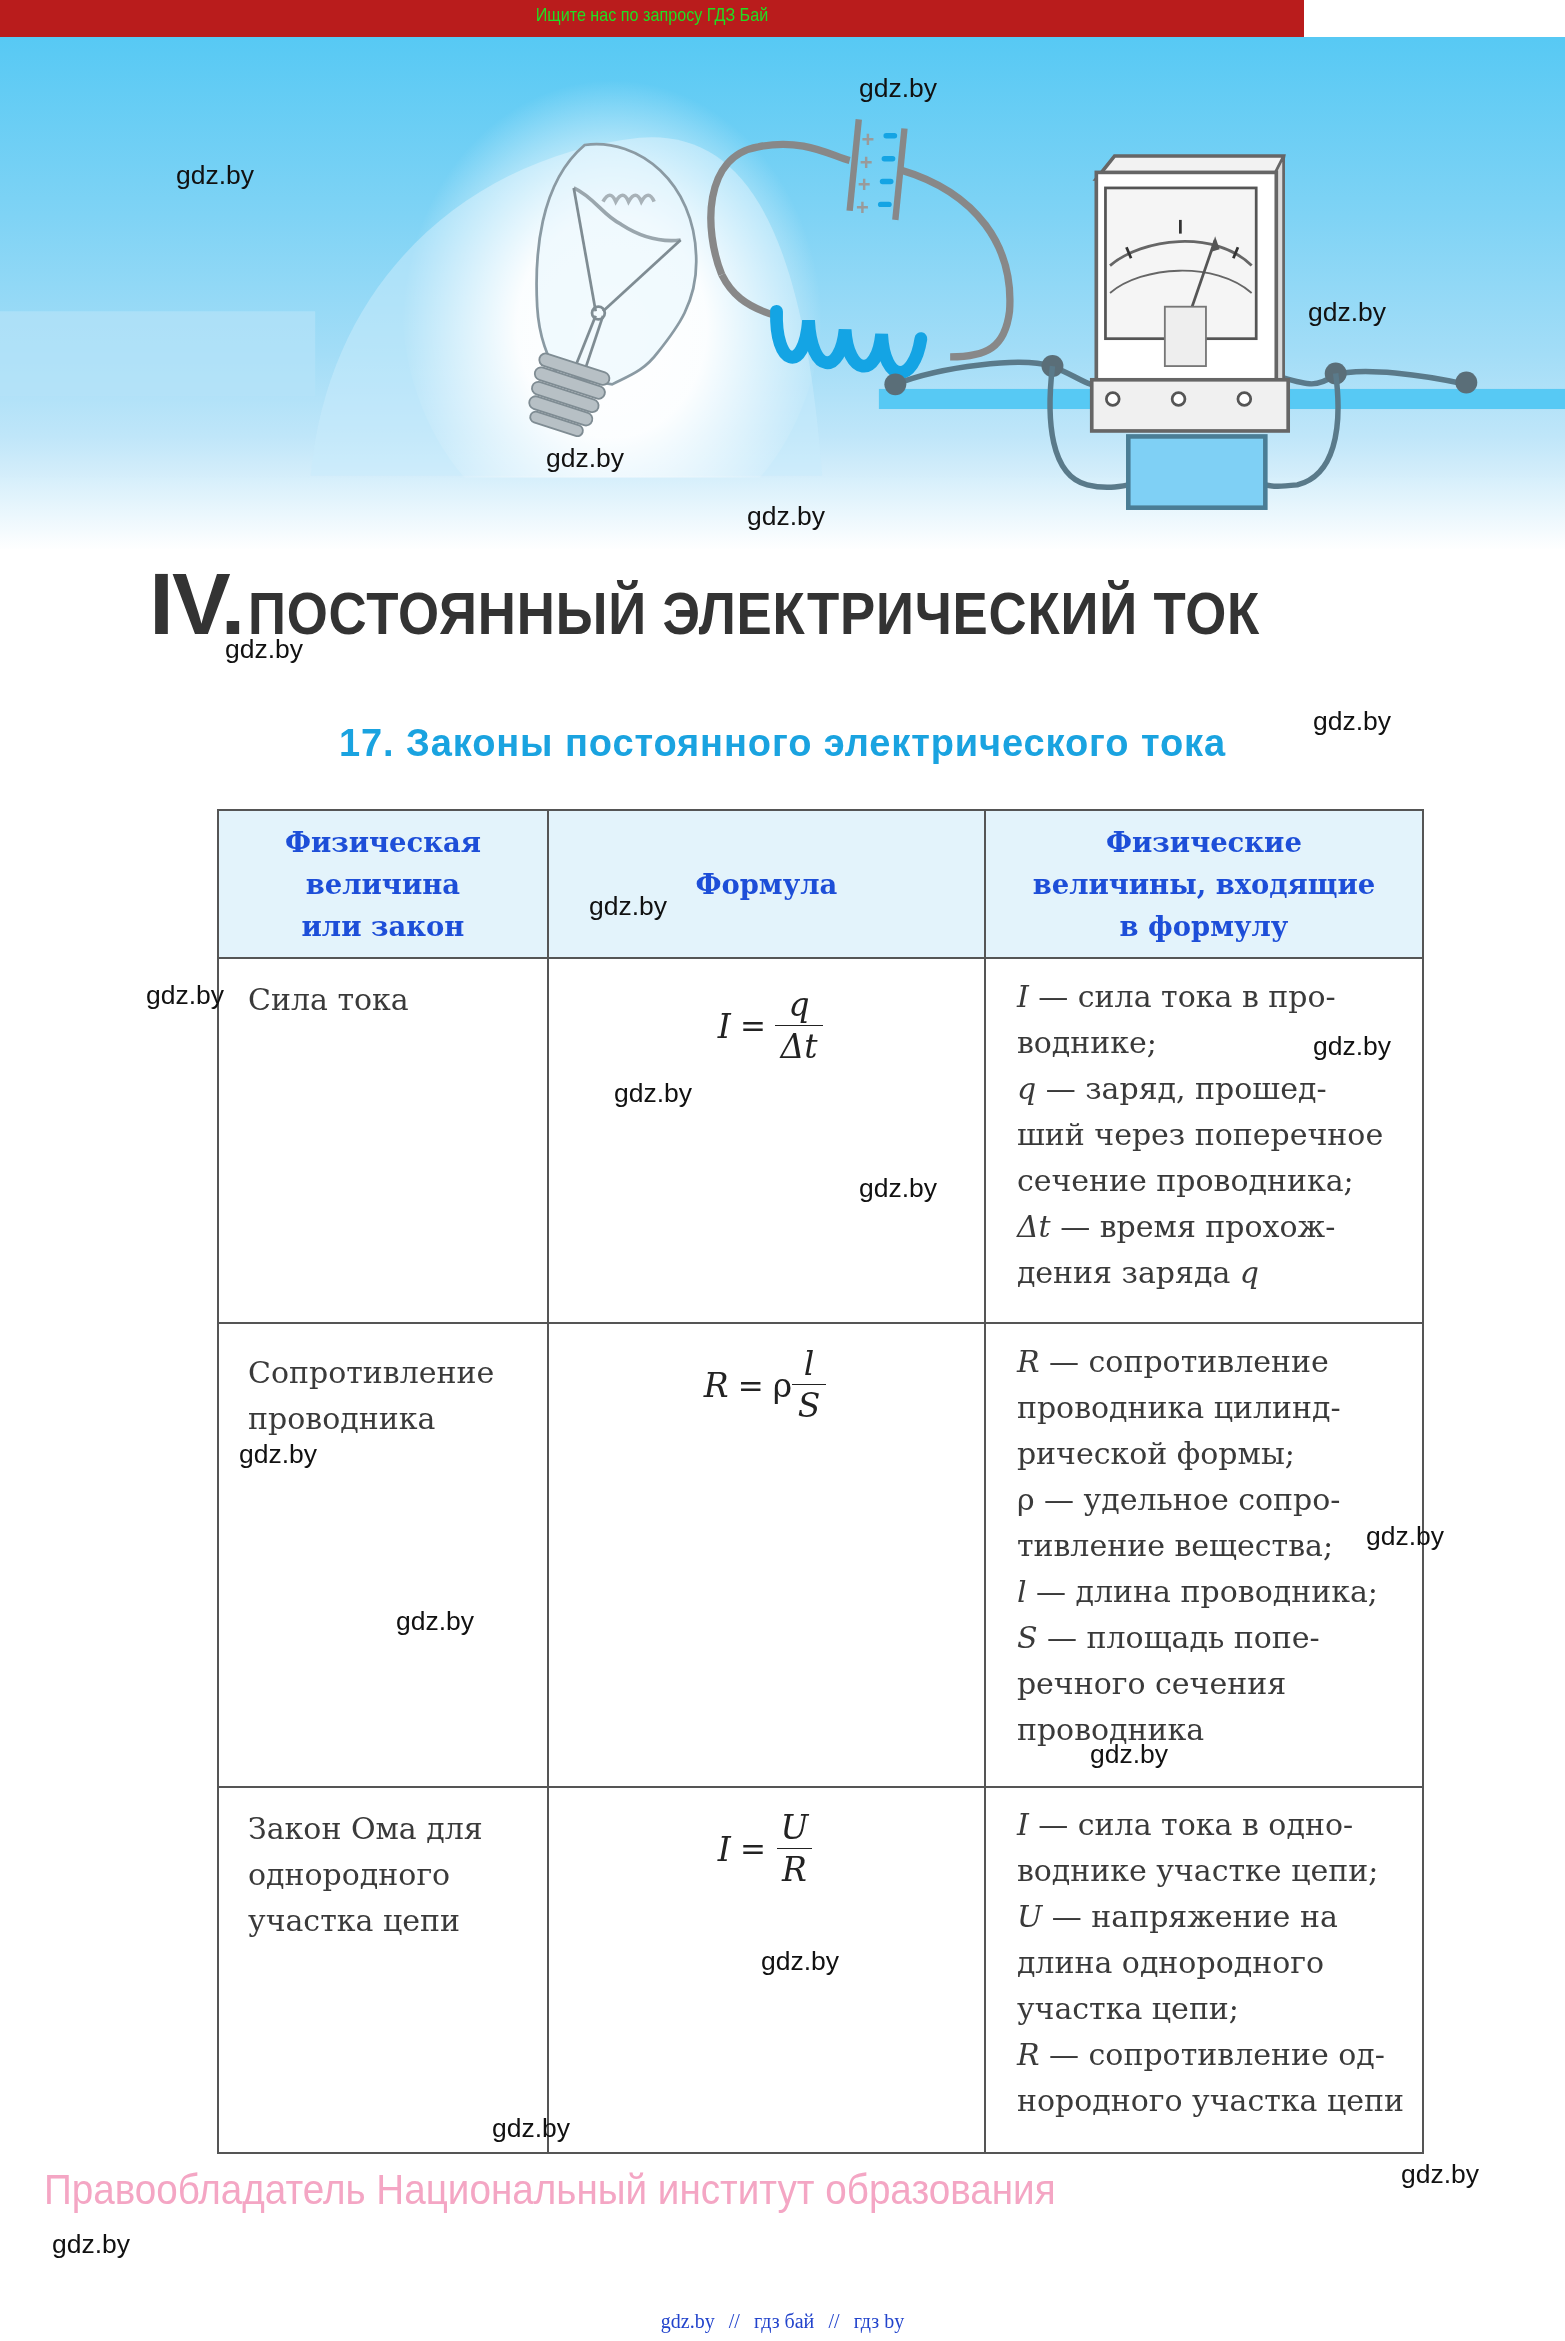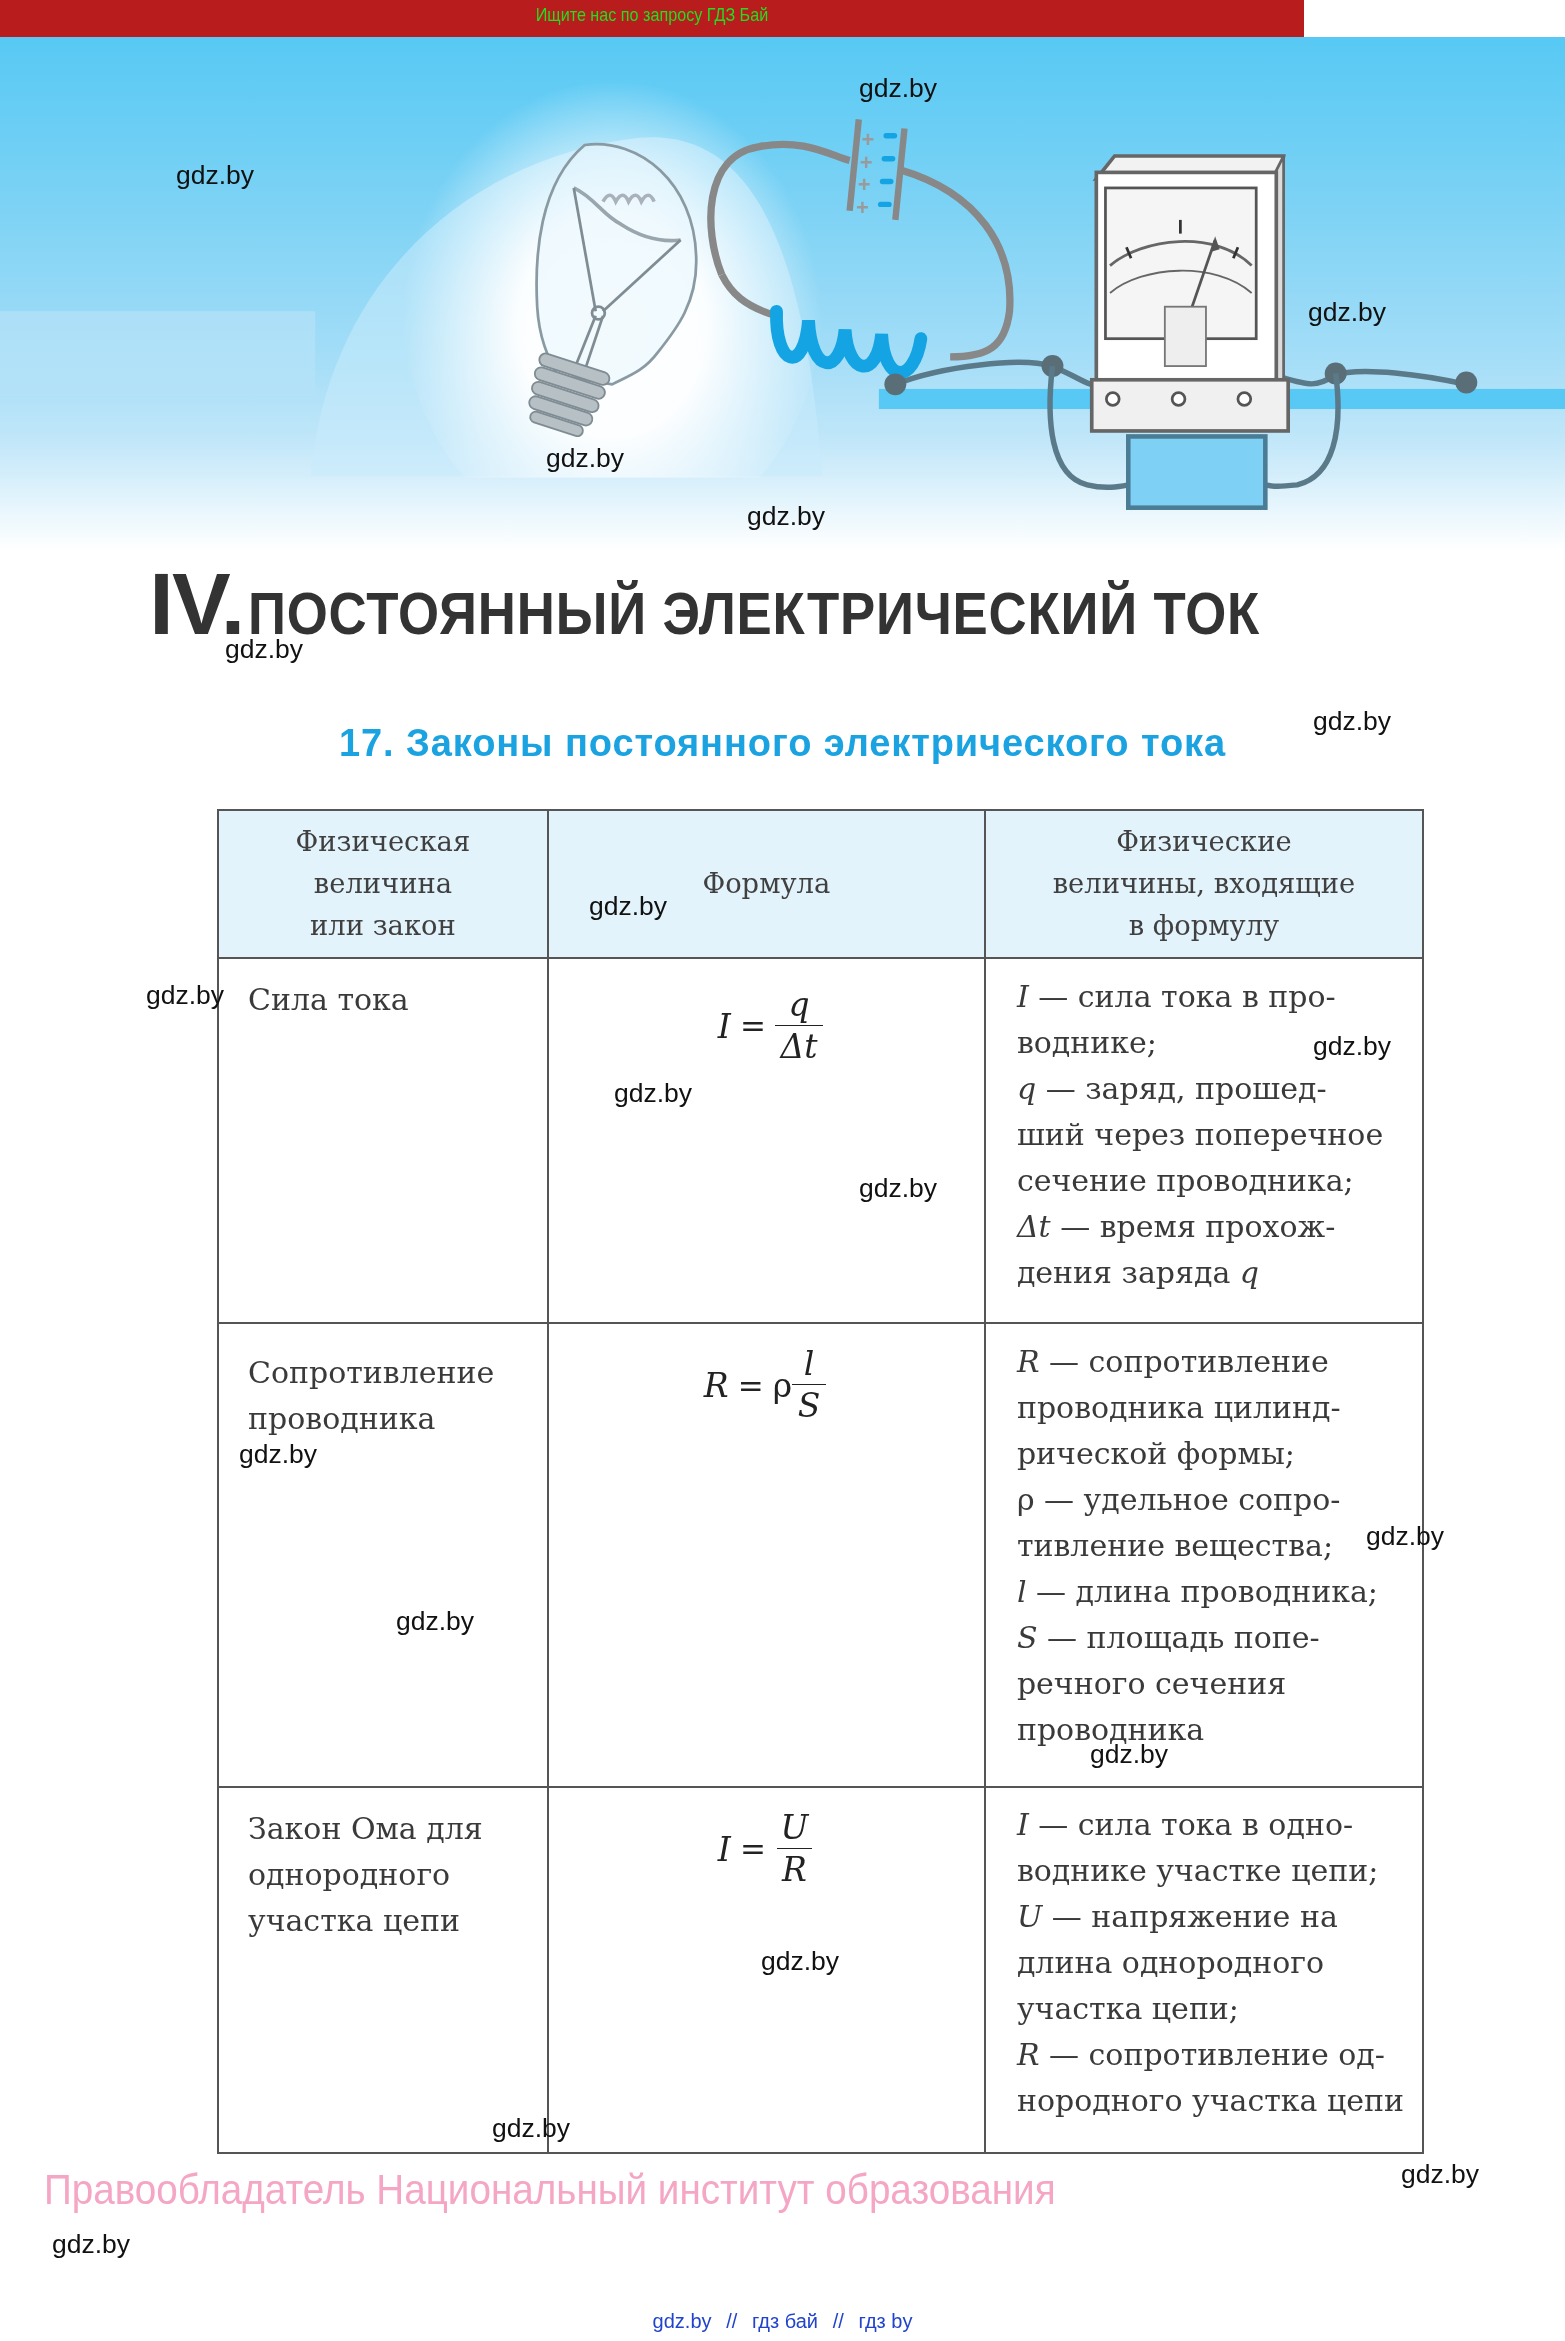--- a/index.html
+++ b/index.html
@@ -50,22 +50,22 @@
   
   #law-table {
     position:absolute; left:217px; top:809px; width:1207px;
     border-collapse:collapse; table-layout:fixed;
     font-family:"DejaVu Serif", serif; color:#3a3a3a;
   }
   #law-table td, #law-table th {
     border:2.7px solid #555; vertical-align:top; padding:0;
   }
   #law-table th {
-    background:#e3f3fb; font-weight:normal; font-size:27.4px; line-height:42px;
-    text-align:center; vertical-align:middle; height:146px; color:#404040;
+    background:#e3f3fb; font-weight:bold; font-size:27.4px; line-height:42px;
+    text-align:center; vertical-align:middle; height:146px; color:#1d4ed8;
   }
   .c1 { width:329px; }
   .c2 { width:436px; }
   .c3 { width:437px; }
   .name-cell { font-size:30px; line-height:46px; padding:18.3px 0 0 29px !important; }
   .desc-cell { font-size:30px; line-height:46px; padding:14.6px 16.4px 0 31px !important; }
   .desc-line { display:block; white-space:nowrap; }
   .row1 td { height:345px; }
   .row2 td { height:436px; }
   .row2 .name-cell { padding-top:25.6px !important; }
@@ -85,21 +85,21 @@
 
   
   #rights {
     left:0; width:1368px; top:2166px; text-align:left;
     font-family:"Liberation Sans", sans-serif; font-size:42px; color:#f4a6c4;
     white-space:nowrap;
   }
   #rights span { display:inline-block; transform:scaleX(0.92); }
   #bottom-links {
     left:0; width:1565px; top:2310px; text-align:center;
-    font-family:Liberation Sans, sans-serif; font-size:20px; color:#2244cc; white-space:nowrap;
+    font-family:Liberation Serif, serif; font-size:20px; color:#2244cc; white-space:nowrap;
   }
   #bottom-links a { color:#2244cc; text-decoration:none; }
   #bottom-links .sep { margin:0 9.1px; }
 </style>
 </head>
 <body>
 
 <div id="topbar" class="abs">
   <div id="topbar-text">Ищите нас по запросу ГДЗ Бай</div>
 </div>

